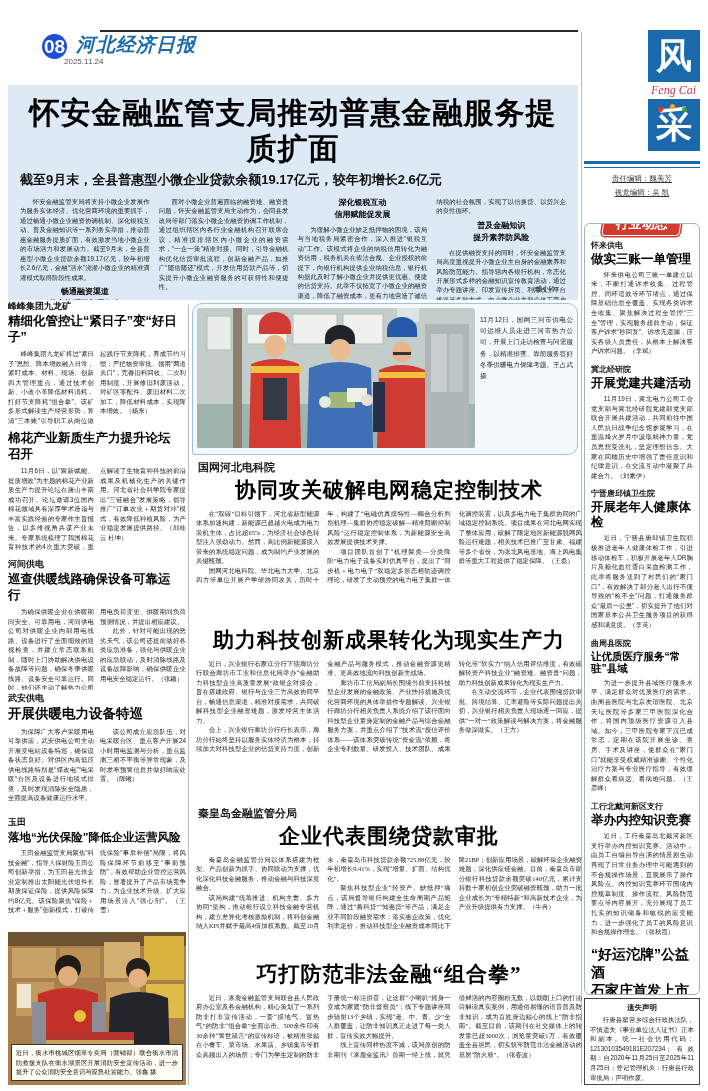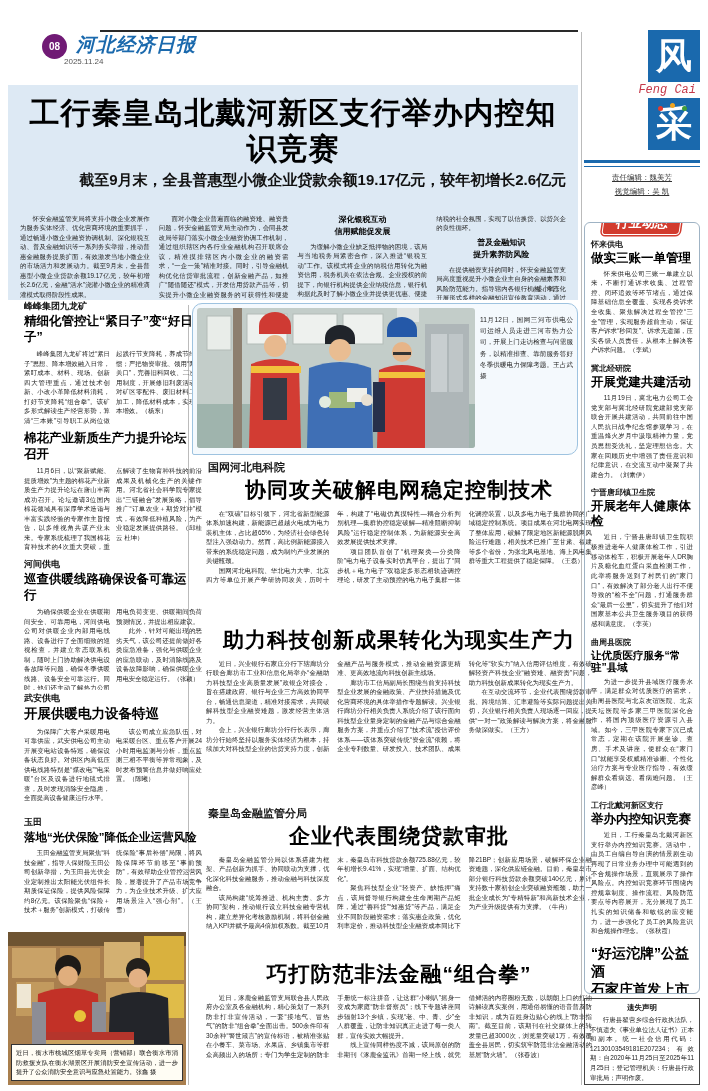--- a/index.html
+++ b/index.html
@@ -1,66 +1,66 @@
 <!DOCTYPE html>
 <html><head>
 <meta charset="utf-8">
 <style>
   html,body{margin:0;padding:0;background:#e9e9e9;font-family:"Liberation Sans",sans-serif;}
   .page{position:relative;width:708px;height:1091px;background:#ffffff;overflow:hidden;margin:0 auto;
         font-family:"Liberation Sans",sans-serif;color:#1a1a1a;}
   
   .header-rule{position:absolute;left:100px;top:30px;width:478px;height:2px;background:#2a2a2a;}
   .pagenum{position:absolute;left:42px;top:34px;width:25px;height:25px;border-radius:50%;
-           background:#701a75;color:#fff;font-size:10px;font-weight:bold;display:flex;
+           background:#1d4ed8;color:#fff;font-size:19px;font-weight:bold;display:flex;
            align-items:center;justify-content:center;}
   .paper-logo{position:absolute;left:76px;top:32px;font-family:"Liberation Serif",serif;
               font-style:italic;font-weight:bold;font-size:19px;color:#1a69ad;letter-spacing:1px;}
   .paper-date{position:absolute;left:64px;top:57px;font-size:8px;color:#555;}
   
   .lead{position:absolute;left:8px;top:85px;width:570px;height:215px;background:#dde9f4;
         padding:8px 12px;box-sizing:border-box;overflow:hidden;}
   .lead-headline{font-size:30px;font-weight:900;text-align:center;letter-spacing:1px;
                  line-height:1.2;margin:2px 0 4px 0;color:#000;}
-  .lead-sub{font-size:15px;font-weight:600;text-align:right;margin:0 0 24px 0;color:#111;}
+  .lead-sub{font-size:13px;font-weight:600;text-align:left;margin:0 0 8px 0;color:#111;}
   .lead-body{column-count:4;column-gap:9px;height:122px;overflow:hidden;}
   .lead-byline{position:absolute;right:16px;bottom:6px;font-size:6.6px;color:#222;}
   
   .art-body{font-size:6.4px;line-height:1.48;text-align:justify;color:#222;overflow:hidden;}
   .art-body p{margin:0;text-indent:2em;}
   .subhead{font-size:8px;font-weight:bold;text-align:center;text-indent:0 !important;
            margin:4px 0 !important;color:#000;}
   .preline{white-space:pre-line;}
   .kicker{font-size:9px;font-weight:bold;color:#111;margin:0 0 1px 0;}
   
-  .leftcol-art{position:absolute;left:24px;width:178px;box-sizing:border-box;}
+  .leftcol-art{position:absolute;left:8px;width:178px;box-sizing:border-box;}
   .l-title{font-size:12.5px;font-weight:900;line-height:1.25;margin:1px 4px 4px 0;color:#000;}
   .l-body{column-count:2;column-gap:6px;}
   
-  .midcol-art{position:absolute;left:206px;width:386px;box-sizing:border-box;}
+  .midcol-art{position:absolute;left:196px;width:386px;box-sizing:border-box;font-family:Liberation Serif, serif;}
   .m-kicker{font-size:11px;font-weight:bold;margin:0 0 1px 2px;}
   .m-kicker-center{font-size:13.5px;font-weight:bold;text-align:center;margin:0 0 1px 0;}
   .m-title{font-size:21px;font-weight:900;text-align:center;letter-spacing:1px;margin:0 0 5px 0;color:#000;}
   .m-body{column-count:3;column-gap:8px;}
   
   .photo-frame{position:absolute;left:192px;top:303px;width:386px;height:152px;
                border:1.5px solid #9ec3e0;border-radius:10px 10px 10px 2px;background:#f4f9fd;
                box-sizing:border-box;padding:4px;display:flex;gap:5px;}
   .photo-frame svg{border-radius:3px;flex:0 0 auto;}
   .photo-cap{font-size:6.6px;line-height:1.7;color:#222;text-align:justify;padding-top:6px;}
   .left-photo{position:absolute;left:8px;top:932px;width:178px;height:153px;overflow:hidden;}
   .left-photo svg{display:block;}
   .left-cap{position:absolute;left:3px;right:3px;bottom:4px;background:#fffdf4;
             border:1px solid #333;padding:3px 4px;font-size:6.3px;line-height:1.55;
             text-align:justify;color:#111;}
   
   .sidebar{position:absolute;left:584px;top:30px;width:116px;}
   .fc-box{width:52px;height:52px;background:#1a69ad;color:#fff;display:flex;align-items:center;
           justify-content:center;font-size:36px;font-weight:bold;margin-left:auto;position:relative;}
-  .fc-pinyin{font-family:Liberation Mono, monospace;font-style:italic;color:#c53a4b;font-size:12px;
+  .fc-pinyin{font-family:Liberation Serif, serif;font-style:italic;color:#c53a4b;font-size:12px;
              text-align:right;margin:1px 4px 1px 0;}
   .fc-dot{position:absolute;width:5px;height:5px;border-radius:50%;}
   .dbl-rule{margin-top:10px;border-top:3px solid #1a69ad;border-bottom:1px solid #1a69ad;height:3px;}
   .editors{text-align:center;font-size:7.5px;color:#333;line-height:1.9;margin-top:4px;text-decoration:underline;}
   .side-box{position:relative;margin-top:22px;border:1px solid #9fb3c4;border-radius:6px;
             padding:16px 6px 4px 6px;box-sizing:border-box;height:772px;overflow:hidden;}
   .badge{position:absolute;top:-12px;left:50%;transform:translateX(-50%) skewX(-8deg);
          background:#d23b2e;color:#fff;font-weight:900;font-size:13px;padding:2px 12px;
          border-radius:4px;border:1px solid #fff;box-shadow:0 0 0 1.5px #d23b2e;white-space:nowrap;}
   .s-art{margin-bottom:8px;}
@@ -82,21 +82,21 @@
 <body>
 
 <div class="page">
 
   <div class="header-rule"></div>
   <div class="pagenum">08</div>
   <div class="paper-logo">河北经济日报</div>
   <div class="paper-date">2025.11.24</div>
 
   <div class="lead">
-    <div class="lead-headline">工行秦皇岛北戴河新区支行举办内控知识竞赛</div>
+    <div class="lead-headline">怀安金融监管支局推动普惠金融服务提质扩面</div>
     <div class="lead-sub">截至9月末，全县普惠型小微企业贷款余额19.17亿元，较年初增长2.6亿元</div>
     <div class="lead-body art-body">
       <p>怀安金融监管支局将支持小微企业发展作为服务实体经济、优化营商环境的重要抓手，通过畅通小微企业融资协调机制、深化银税互动、普及金融知识等一系列务实举措，推动普惠金融服务提质扩面，有效激发当地小微企业的市场活力和发展动力。截至9月末，全县普惠型小微企业贷款余额19.17亿元，较年初增长2.6亿元，金融“活水”浇灌小微企业的精准滴灌模式取得阶段性成果。</p>
       <p class="subhead preline">畅通融资渠道
 落实协调机制显担当</p>
       <p>面对小微企业普遍面临的融资难、融资贵问题，怀安金融监管支局主动作为，会同县发改局等部门落实小微企业融资协调工作机制，通过组织辖区内各行业金融机构召开联席会议，精准摸排辖区内小微企业的融资需求，“一企一策”精准对接。同时，引导金融机构优化信贷审批流程，创新金融产品，如推广“随借随还”模式，开发信用贷款产品等，切实提升小微企业融资服务的可获得性和便捷性。</p>
       <p class="subhead preline">深化银税互动
 信用赋能促发展</p>
       <p>为缓解小微企业缺乏抵押物的困境，该局与当地税务局紧密合作，深入推进“银税互动”工作。该模式将企业的纳税信用转化为融资信用，税务机关在依法合规、企业授权的前提下，向银行机构提供企业纳税信息，银行机构据此及时了解小微企业并提供更优惠、便捷的信贷支持。此举不仅拓宽了小微企业的融资渠道，降低了融资成本，更有力地营造了诚信纳税的社会氛围，实现了以信换贷、以贷兴企的良性循环。</p>
       <p class="subhead preline">普及金融知识

